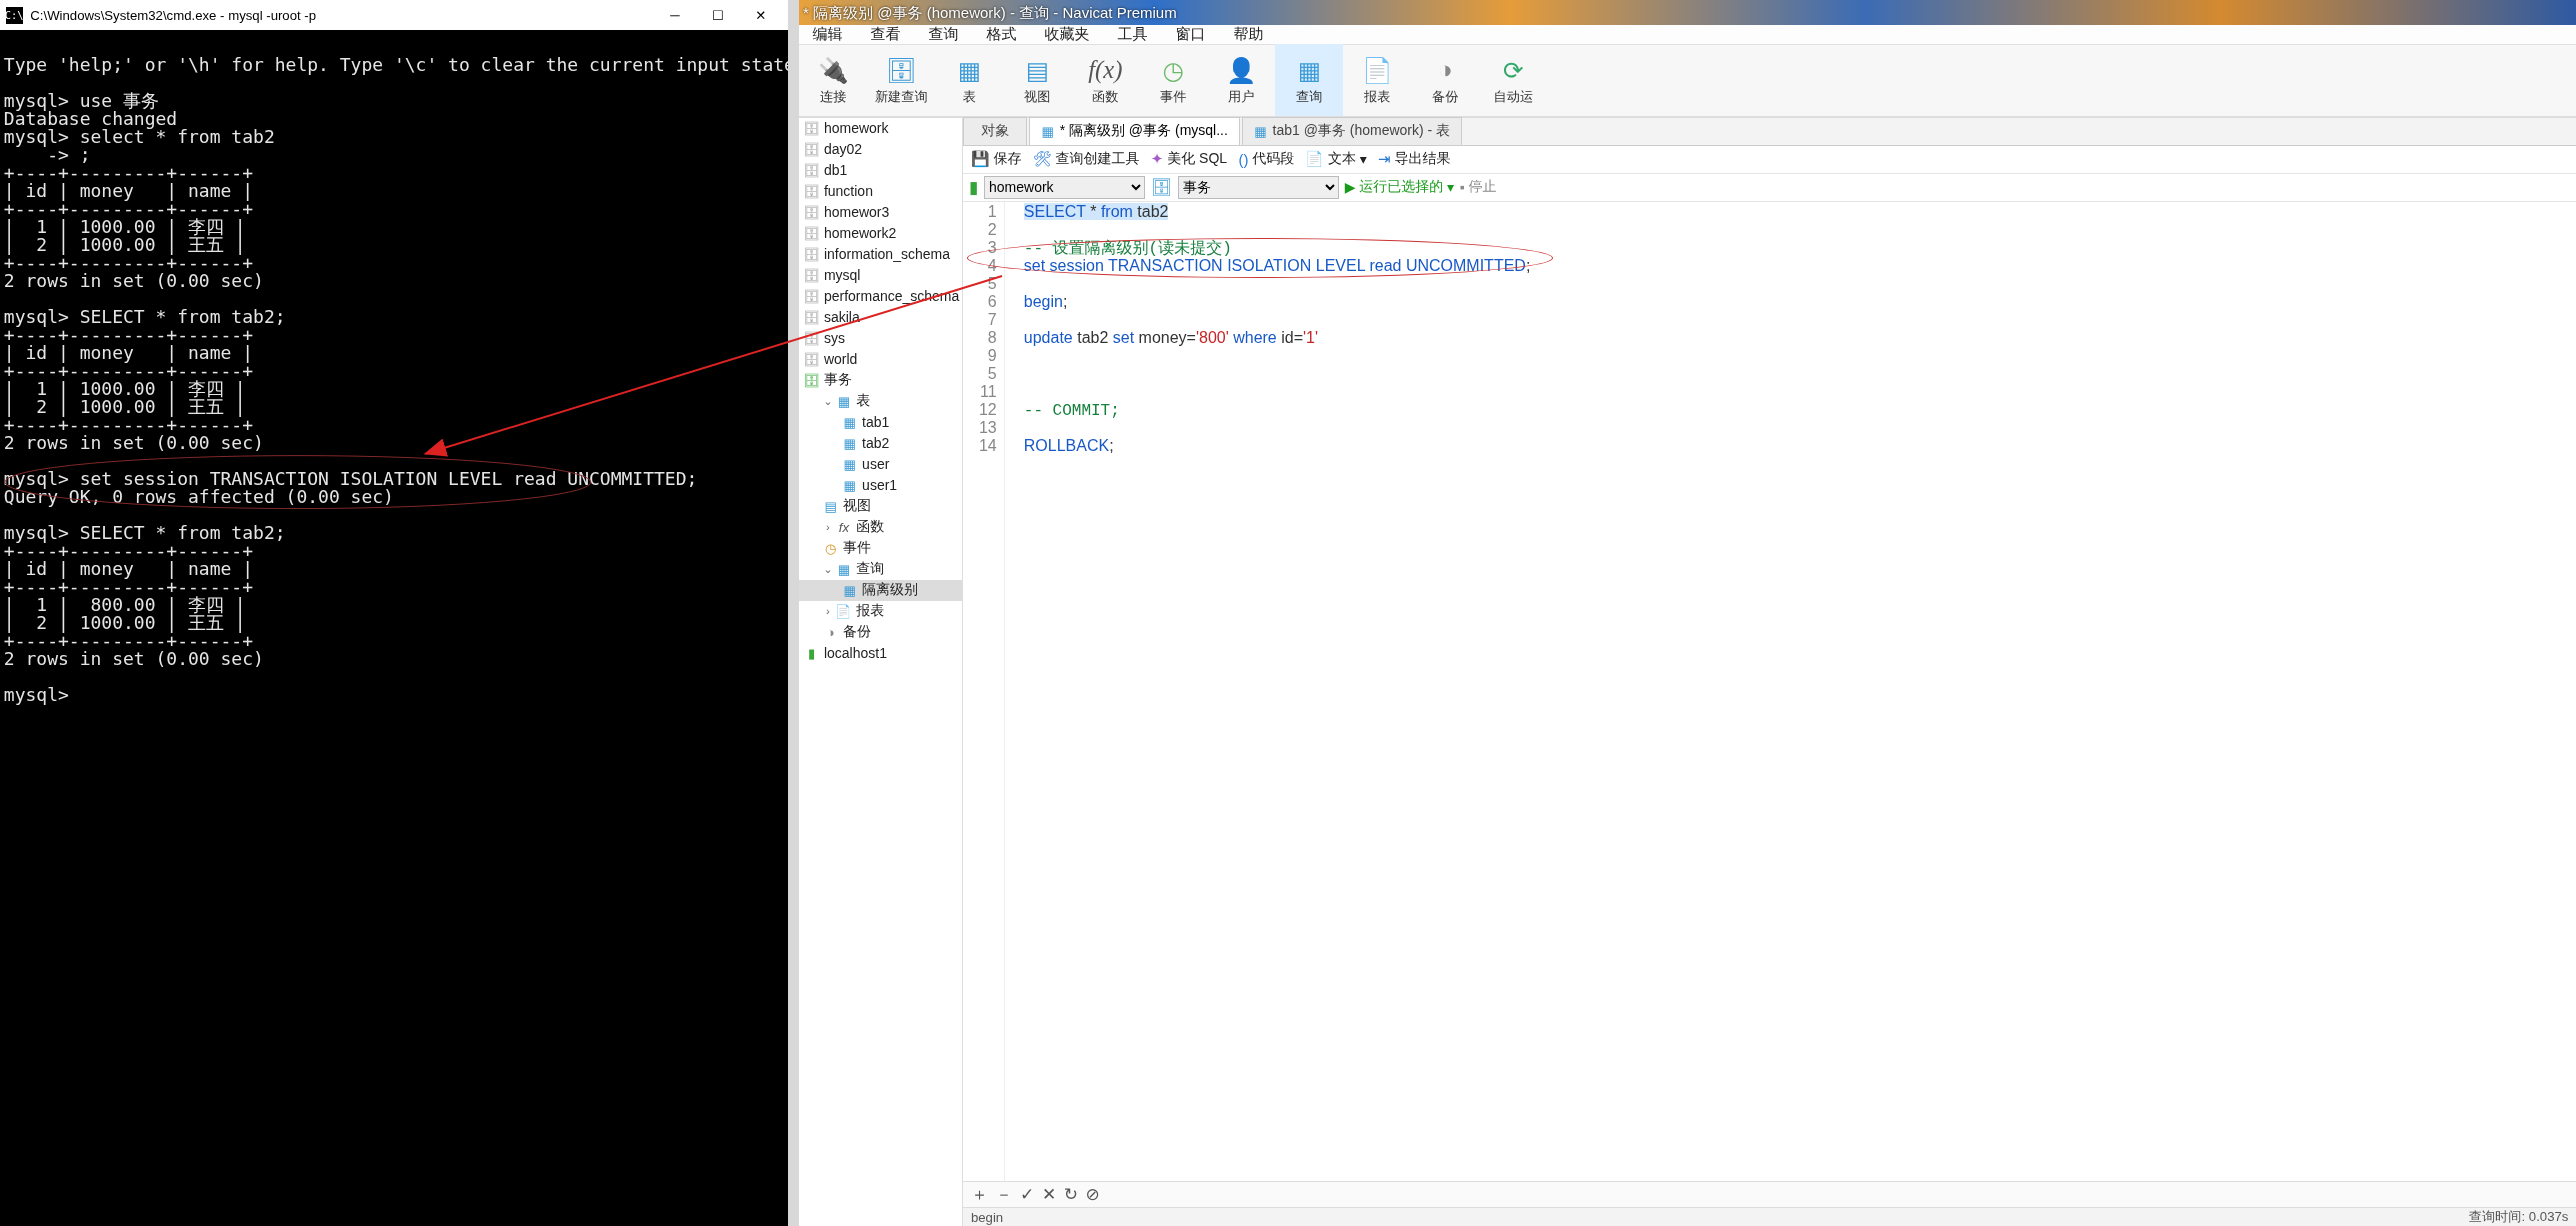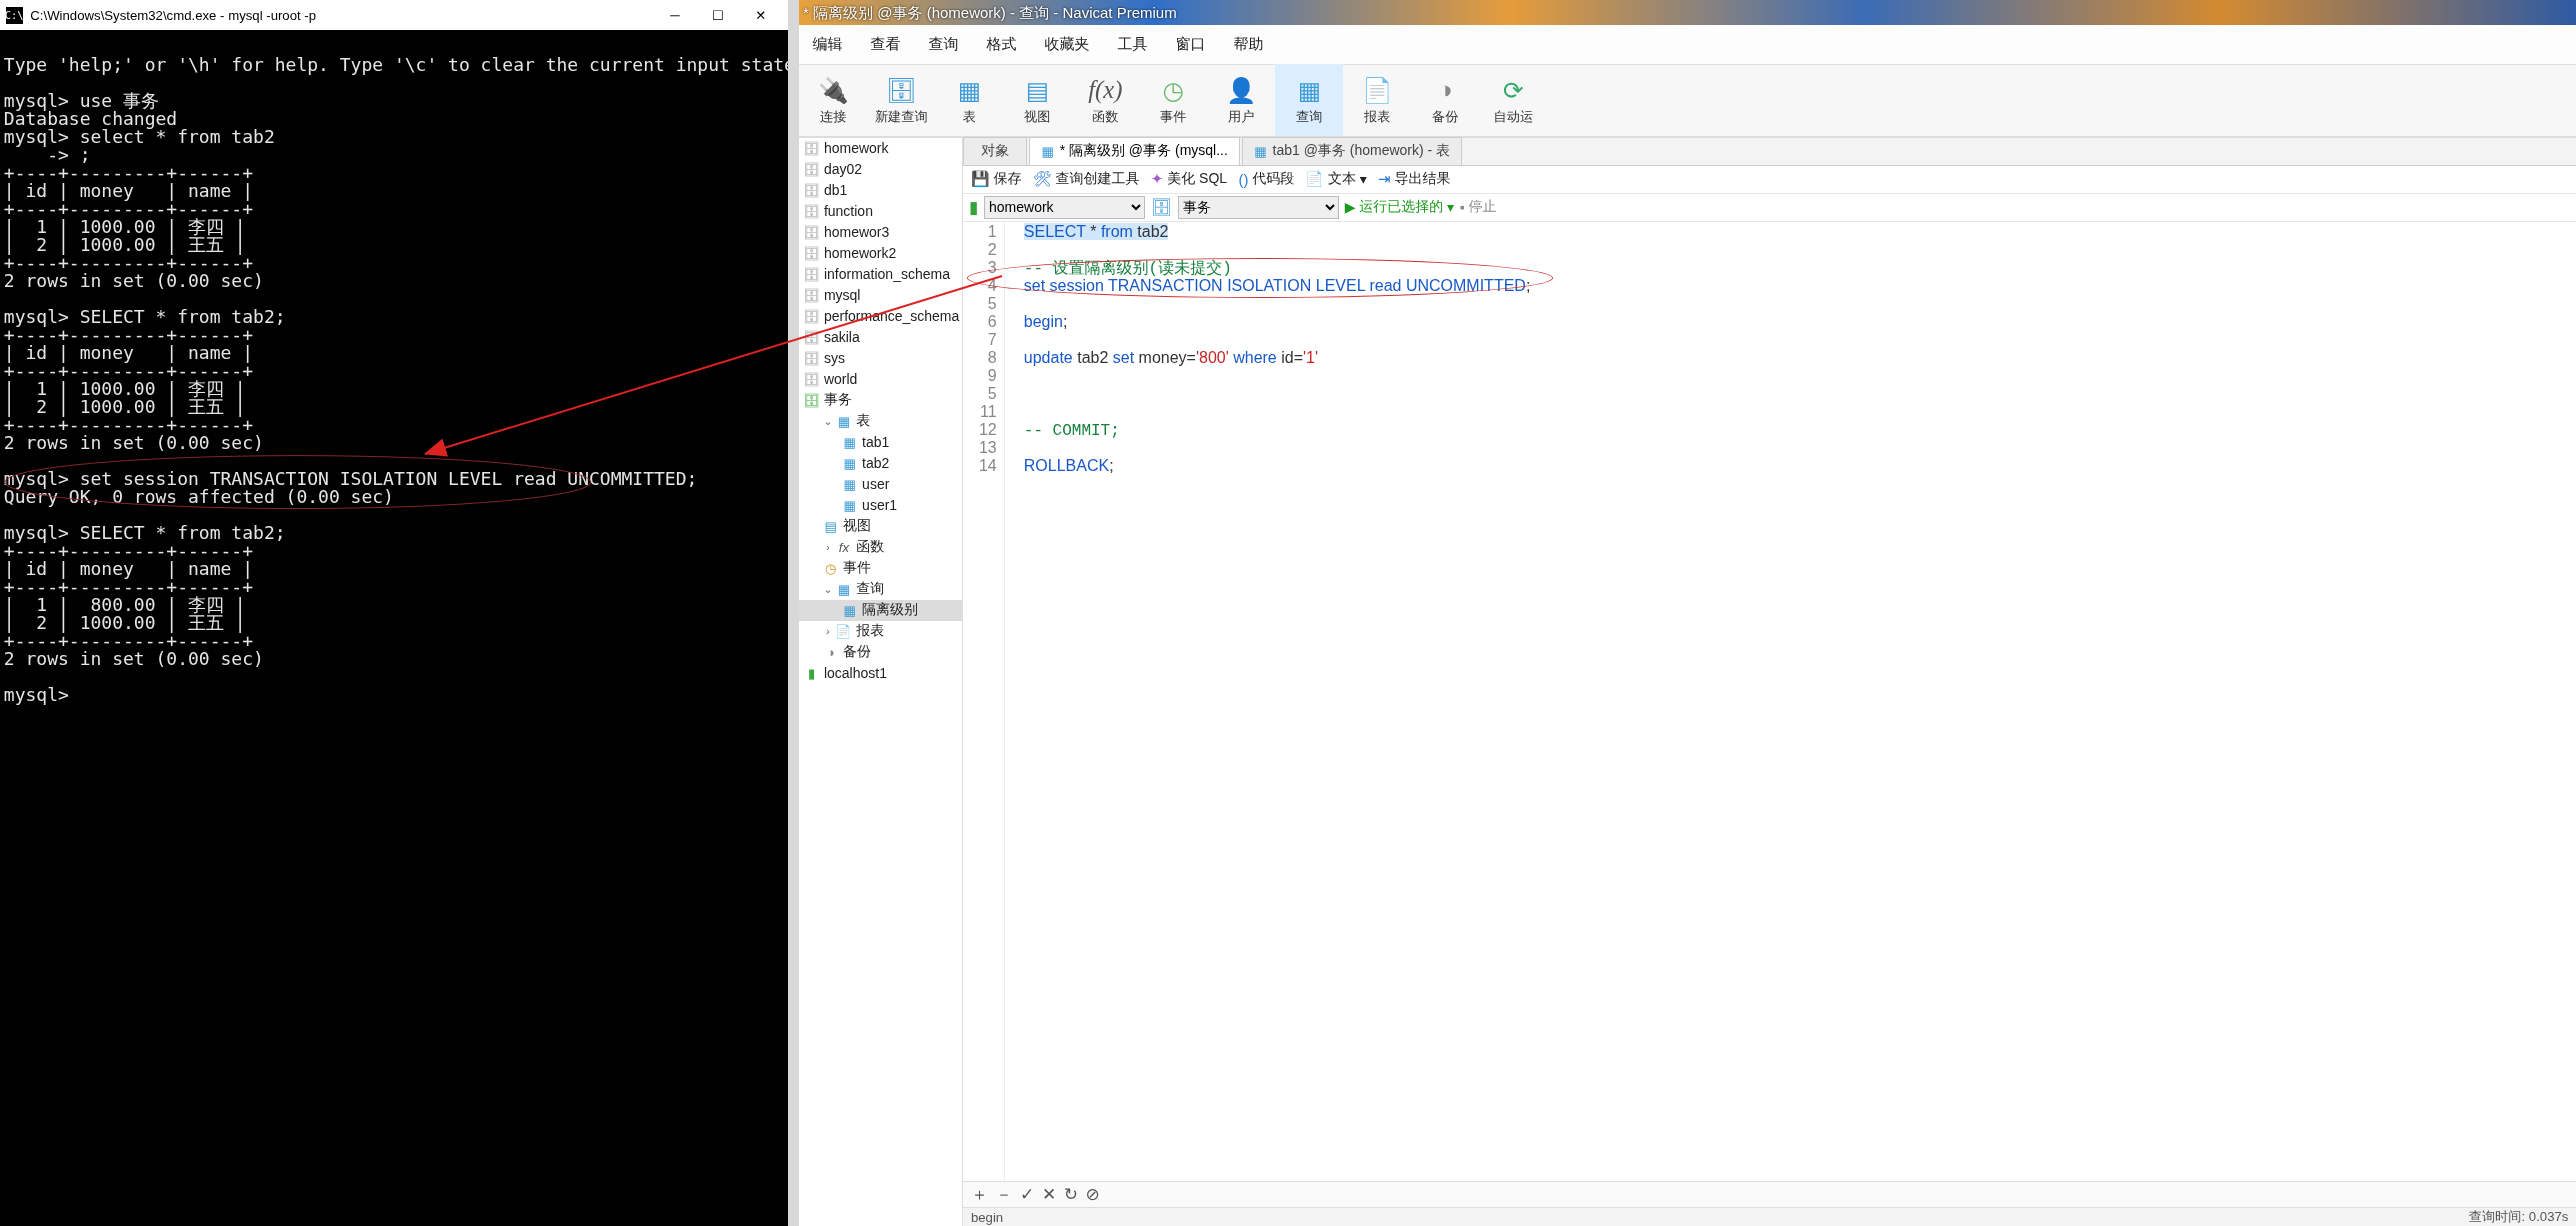--- a/index.html
+++ b/index.html
@@ -14,21 +14,21 @@
 .cmd-btns { display:flex; }
 .cmd-btns span { width:43px; height:30px; display:flex; align-items:center; justify-content:center; font-size:13.2px; color:#000; }
 .cmd-body { flex:1; background:#000; color:#e5e5e5; font-family:"NSimSun",Consolas,monospace; font-size:18px; line-height:1.0; padding:7.6px 3.8px; white-space:pre; overflow:hidden; position:relative; }
 .gap-right { width:11.3px; background:#d8d8d8; }
 
 
 .navicat { flex:1; display:flex; flex-direction:column; background:#fafafa; }
 .nv-bgstrip { height:24.6px; background:linear-gradient(90deg,#e8a23c,#2f6fc8,#e59c3a,#3b6cb5,#d48a30,#2e5aa3); }
 .nv-title { position:relative; height:0; }
 .nv-title .ttext { position:absolute; top:-21px; left:3.8px; font-size:15px; color:#fff; text-shadow:0 0 2.8px #000; }
-.nv-menubar { height:40px; background:#fdfdfd; display:flex; align-items:center; gap:28px; padding:0 13.2px; font-size:15px; color:#222; border-bottom:0.9px solid #e0e0e0;text-align:center; }
+.nv-menubar { height:20px; background:#fdfdfd; display:flex; align-items:center; gap:28px; padding:0 13.2px; font-size:15px; color:#222; border-bottom:0.9px solid #e0e0e0;text-align:center; }
 .nv-menubar span { cursor:default; }
 .nv-toolbar { height:72px; background:#f7f7f7; display:flex; align-items:center; border-bottom:0.9px solid #ddd; }
 .tb-item { display:flex; flex-direction:column; align-items:center; justify-content:center; width:68px; height:72px; font-size:13.2px; color:#333; }
 .tb-item.active { background:#dbeeff; }
 .tb-item .ic { width:32px; height:32px; display:flex; align-items:center; justify-content:center; font-size:24.6px; }
 .tb-item .lbl { margin-top:1.9px; }
 .ic-conn { color:#3c9bd6; }
 .ic-db   { color:#3c9bd6; }
 .ic-table{ color:#3c9bd6; }
 .ic-view { color:#3c9bd6; }

